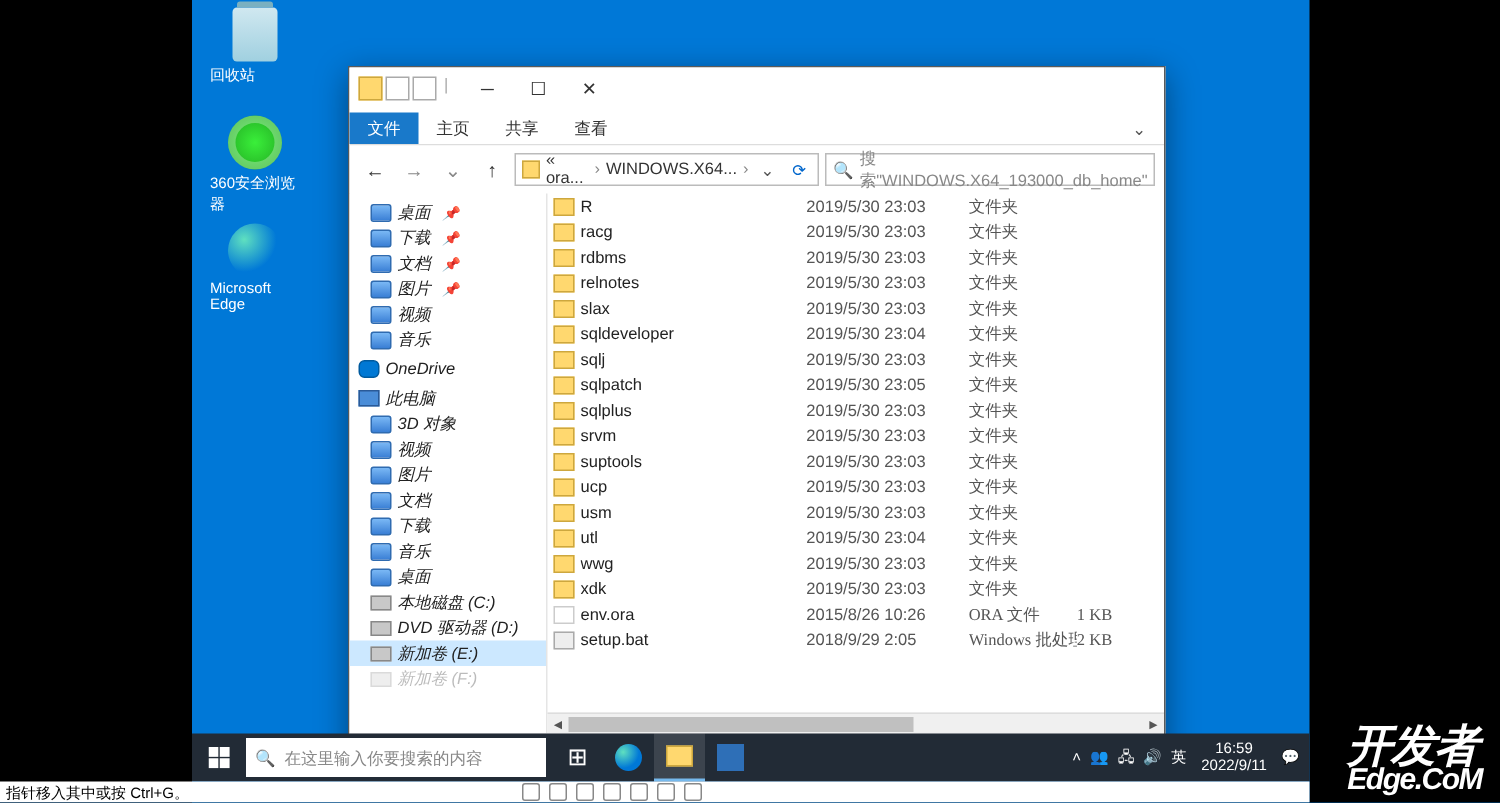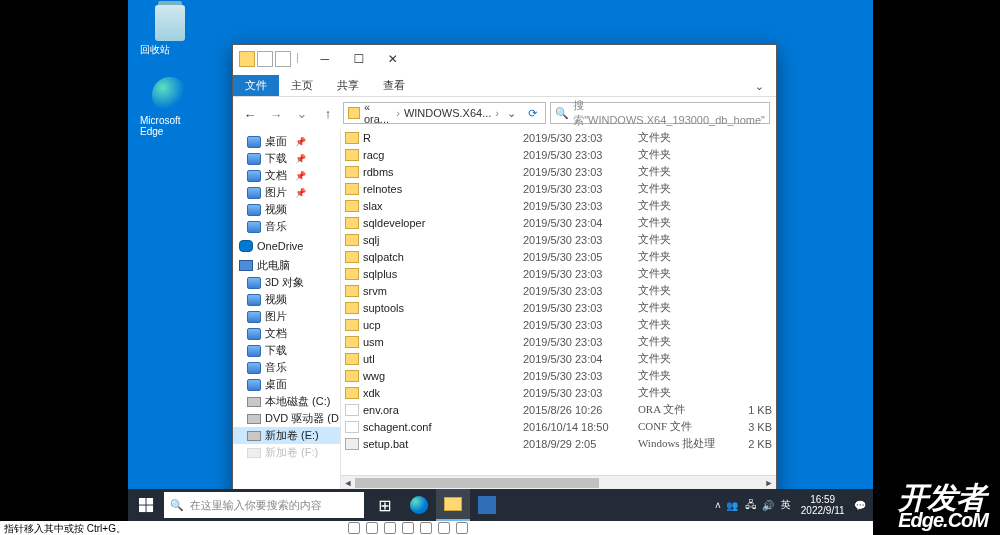--- a/index.html
+++ b/index.html
@@ -31,21 +31,21 @@
 .nav-arrow.enabled { color: #333; cursor: pointer; }
 .addr { flex: 1.4; height: 22px; border: 1px solid #bbb; display: flex; align-items: center; font-size: 11px; color: #333; padding: 0 4px; gap: 4px; }
 .addr .folder-icon { width: 14px; height: 12px; background: #ffd86f; border: 1px solid #cda73e; }
 .addr .sep { color: #888; }
 .addr .drop { margin-left: auto; color: #555; padding: 0 4px; cursor: pointer; }
 .addr .refresh { color: #0066cc; padding: 0 4px; cursor: pointer; }
 .search { flex: 1; height: 22px; border: 1px solid #bbb; display: flex; align-items: center; font-size: 11px; color: #888; padding: 0 4px; gap: 4px; }
 .search .sicon { color: #555; }
 
 .body { flex: 1; display: flex; min-height: 0; }
-.sidebar { width: 108px; background: #fff; border-right: 1px solid #e5e5e5; overflow: hidden; font-size: 11px; color: #222; padding-top: 4px; }
+.sidebar { width: 132px; background: #fff; border-right: 1px solid #e5e5e5; overflow: hidden; font-size: 11px; color: #222; padding-top: 4px; font-style: italic; }
 .s-item { display: flex; align-items: center; gap: 4px; padding: 1px 4px 1px 14px; cursor: pointer; white-space: nowrap; }
 .s-item.sectioned { padding-left: 6px; margin-top: 4px; font-weight: 400; }
 .s-item.sel { background: #cce8ff; }
 .s-icon { width: 14px; height: 12px; background: #ffd86f; border: 1px solid #cda73e; flex-shrink: 0; }
 .s-icon.blue { background: linear-gradient(#7ab8f5, #3a7fd5); border-color: #2f6bb0; border-radius: 2px; }
 .s-icon.monitor { background: #4a8dd8; border-color: #2a5a98; height: 11px; }
 .s-icon.drive { background: #c8c8c8; border-color: #888; height: 10px; }
 .s-icon.onedrive { background: #0078d4; border-color: #005a9e; border-radius: 4px; }
 .s-pin { margin-left: 4px; color: #999; font-size: 9px; }
 
@@ -57,21 +57,21 @@
 .col-size { width: 60px; text-align: right; cursor: pointer; }
 .filelist { flex: 1; overflow-y: auto; overflow-x: hidden; font-size: 11px; color: #222; position: relative; }
 .row { display: flex; align-items: center; padding: 0 4px; height: 17px; cursor: pointer; }
 .row .fi { width: 14px; height: 12px; margin-right: 4px; flex-shrink: 0; }
 .fi.folder { background: #ffd86f; border: 1px solid #cda73e; }
 .fi.file { background: #fff; border: 1px solid #ccc; }
 .fi.bat { background: #eee; border: 1px solid #aaa; position: relative; }
 .row .rname { width: 167px; white-space: nowrap; overflow: hidden; }
 .row .rdate { width: 120px; color: #555; }
 .row .rtype { width: 80px; color: #555; white-space: nowrap; overflow: hidden; font-family: Liberation Serif, serif; }
-.row .rsize { width: 60px; text-align: right; color: #555; }
+.row .rsize { width: 60px; color: #555; font-family: Liberation Serif, serif; }
 
 .hscroll { height: 14px; background: #f0f0f0; border-top: 1px solid #ddd; display: flex; align-items: center; }
 .hscroll .track { flex: 1; height: 14px; position: relative; }
 .hscroll .thumb { position: absolute; left: 0; top: 2px; height: 10px; width: 60%; background: #c0c0c0; }
 .hscroll .arr { width: 14px; height: 14px; display: flex; align-items: center; justify-content: center; font-size: 9px; color: #555; cursor: pointer; }
 
 .status { height: 20px; border-top: 1px solid #ddd; display: flex; align-items: center; font-size: 11px; color: #333; padding: 0 8px; background: #fff; }
 
 .taskbar { position: absolute; left: 128px; bottom: 14px; width: 745px; height: 32px; background: #222b36; display: flex; align-items: center; color: #fff; font-size: 11px; }
 .tb-start { width: 36px; height: 32px; display: flex; align-items: center; justify-content: center; cursor: pointer; }
@@ -95,20 +95,26 @@
 <div class="left-black"></div>
 <div class="right-black"></div>
 <div class="vm-area"></div>
 
 <div class="desktop-icons">
   <div class="di">
     <div class="di-img">
         <div class="recycle"></div>
       </div>
     <div>回收站</div>
+  </div>
+  <div class="di">
+    <div class="di-img">
+        <div class="browser360"></div>
+      </div>
+    <div>360安全浏览器</div>
   </div>
   <div class="di">
     <div class="di-img">
         <div class="edge"></div>
       </div>
     <div>Microsoft Edge</div>
   </div>
 </div>
 
 <div class="explorer">
@@ -353,27 +359,20 @@
             <div class="rsize"></div>
           </div>
           <div class="row">
             <div class="fi file"></div>
             <div class="rname">env.ora</div>
             <div class="rdate">2015/8/26 10:26</div>
             <div class="rtype">ORA 文件</div>
             <div class="rsize">1 KB</div>
           </div>
           <div class="row">
-            <div class="fi file"></div>
-            <div class="rname">schagent.conf</div>
-            <div class="rdate">2016/10/14 18:50</div>
-            <div class="rtype">CONF 文件</div>
-            <div class="rsize">3 KB</div>
-          </div>
-          <div class="row">
             <div class="fi bat"></div>
             <div class="rname">setup.bat</div>
             <div class="rdate">2018/9/29 2:05</div>
             <div class="rtype">Windows 批处理...</div>
             <div class="rsize">2 KB</div>
           </div>
         </div>
       <div class="hscroll">
         <div class="arr">◄</div>
         <div class="track">

